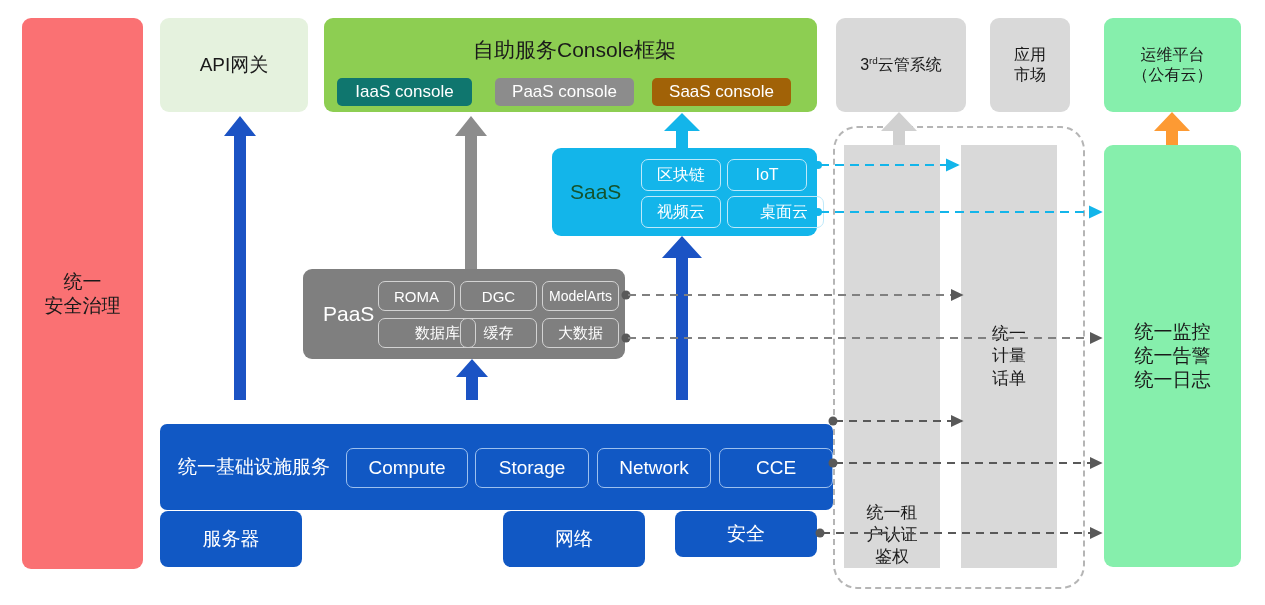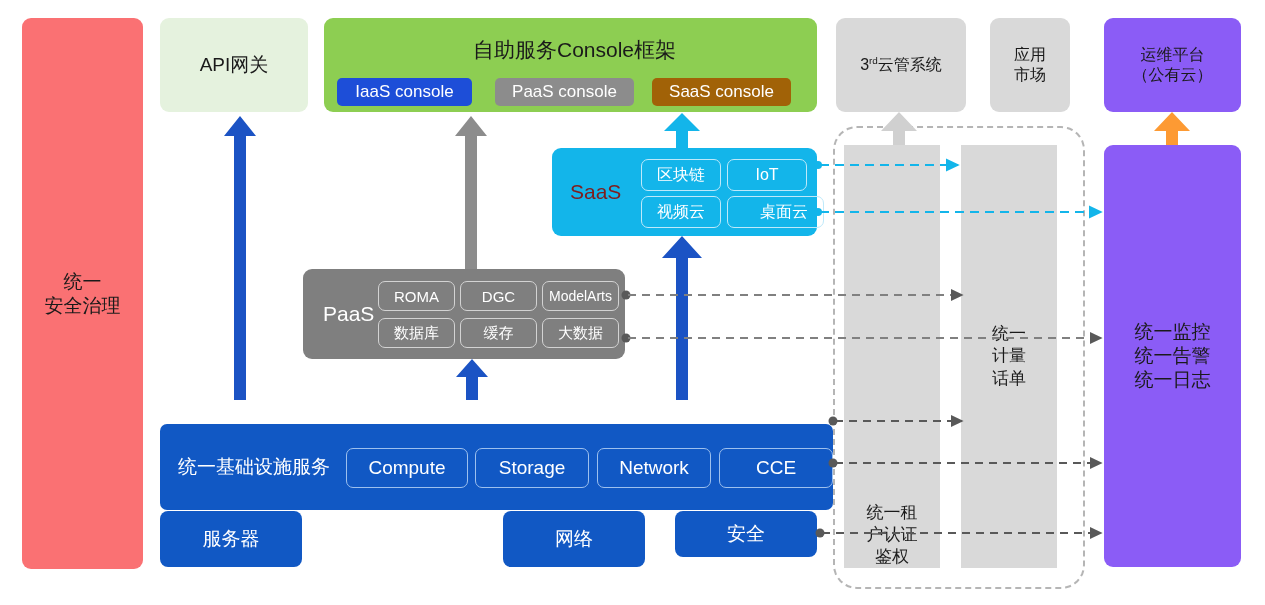--- a/index.html
+++ b/index.html
@@ -6,30 +6,30 @@
   body{font-family:"Liberation Sans","DejaVu Sans",sans-serif;}
   #stage{position:relative;width:1265px;height:605px;background:#fff;overflow:hidden;}
   .box{position:absolute;box-sizing:border-box;display:flex;align-items:center;justify-content:center;text-align:center;line-height:1.25;}
 
   
   .security-col{background:#FA7173;border-radius:9px;color:#1a1a1a;font-size:19px;}
   .apigw{background:#E5F2DE;border-radius:9px;color:#1a1a1a;font-size:19px;}
   .console-frame{background:#8DCE52;border-radius:9px;}
   .console-title{position:absolute;left:0;right:0;top:18px;text-align:center;font-size:21px;color:#1a1a1a;padding-left:8px;}
   .console-chip{position:absolute;border-radius:5px;color:#fff;font-size:17px;display:flex;align-items:center;justify-content:center;}
-  .chip-iaas{background:#1d4ed8;}
+  .chip-iaas{background:#0f766e;}
   .chip-paas{background:#8C8C8C;}
   .chip-saas{background:#a16207;}
 
   .gray-card{background:#D9D9D9;border-radius:9px;color:#1a1a1a;font-size:16px;}
-  .ops-card{background:#8b5cf6;border-radius:9px;color:#1a1a1a;font-size:16px;}
+  .ops-card{background:#86efac;border-radius:9px;color:#1a1a1a;font-size:16px;}
 
   
   .saas-box{background:#13B5EA;border-radius:9px;}
-  .saas-label{position:absolute;left:18px;top:50%;transform:translateY(-50%);color:#7f1d1d;font-size:21px;}
+  .saas-label{position:absolute;left:18px;top:50%;transform:translateY(-50%);color:#14532d;font-size:21px;}
   .saas-chip{position:absolute;border:1.6px solid #BEE9FA;border-radius:7px;color:#fff;font-size:16px;display:flex;align-items:center;justify-content:center;}
 
   
   .paas-box{background:#7F7F7F;border-radius:9px;}
   .paas-label{position:absolute;left:20px;top:50%;transform:translateY(-50%);color:#fff;font-size:21px;}
   .paas-chip{position:absolute;border:1.6px solid #D3D3D3;border-radius:7px;color:#fff;font-size:15px;display:flex;align-items:center;justify-content:center;}
 
   
   .iaas-bar{background:#1158C4;border-radius:7px;}
   .iaas-label{position:absolute;left:18px;top:50%;transform:translateY(-50%);color:#fff;font-size:19px;}
@@ -126,21 +126,21 @@
     <div class="paas-label">PaaS</div>
     <div class="paas-chip" style="left:75px;top:12px;width:75px;height:28px;">
       <span>ROMA</span>
     </div>
     <div class="paas-chip" style="left:157px;top:12px;width:75px;height:28px;">
       <span>DGC</span>
     </div>
     <div class="paas-chip" style="left:239px;top:12px;width:75px;height:28px;font-size:14px;">
       <span>ModelArts</span>
     </div>
-    <div class="paas-chip" style="left:75px;top:49px;width:75px;height:28px;">
+    <div class="paas-chip" style="left:75px;top:49px;width:75px;height:28px;padding-left:21px;">
       <span>数据库</span>
     </div>
     <div class="paas-chip" style="left:157px;top:49px;width:75px;height:28px;">
       <span>缓存</span>
     </div>
     <div class="paas-chip" style="left:239px;top:49px;width:75px;height:28px;">
       <span>大数据</span>
     </div>
   </div>
 

